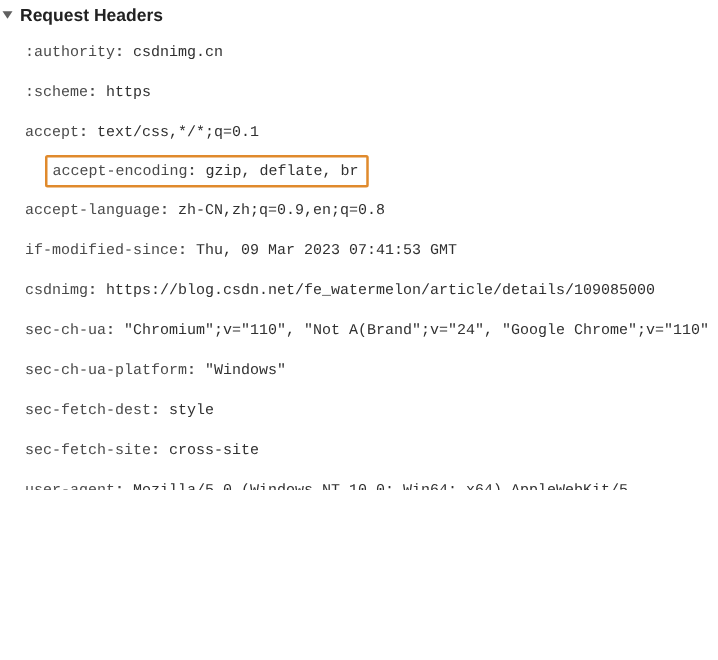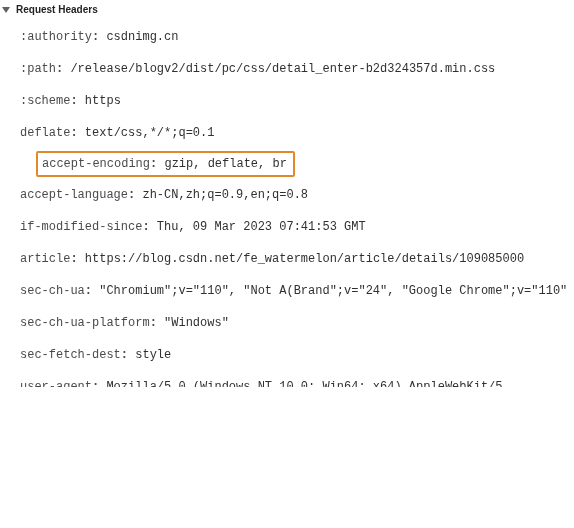--- a/index.html
+++ b/index.html
@@ -8,21 +8,21 @@
     padding: 0;
     font-family: Consolas, "Courier New", monospace;
     font-size: 12px;
     background: #ffffff;
     color: #303030;
     width: 574px;
   }
   .section-header {
     font-family: "Segoe UI", Tahoma, sans-serif;
     font-weight: 700;
-    font-size: 10px;
+    font-size: 14px;
     color: #222;
     padding: 4px 4px 6px 2px;
     display: flex;
     align-items: center;
     gap: 4px;
     cursor: pointer;
   }
   .tri {
     display: inline-block;
     width: 0; height: 0;
@@ -70,32 +70,28 @@
 </div>
 
 <div class="headers-list">
 
   <div class="row">
     <span class="key">:authority</span><span class="colon">:</span>
     <span class="val">csdnimg.cn</span>
   </div>
 
 
-  <div class="row">
-    <span class="key">:path</span><span class="colon">:</span>
-    <span class="val">/release/blogv2/dist/pc/css/detail_enter-b2d324357d.min.css</span>
-  </div>
 
   <div class="row">
     <span class="key">:scheme</span><span class="colon">:</span>
     <span class="val">https</span>
   </div>
 
   <div class="row">
-    <span class="key">deflate</span><span class="colon">:</span>
+    <span class="key">accept</span><span class="colon">:</span>
     <span class="val">text/css,*/*;q=0.1</span>
   </div>
 
   <div class="row" style="padding:2px 16px;">
     <span class="highlight-wrap">
       <span class="key">accept-encoding</span><span class="colon">:</span>
       <span class="val">gzip, deflate, br</span>
     </span>
   </div>
 
@@ -103,40 +99,44 @@
     <span class="key">accept-language</span><span class="colon">:</span>
     <span class="val">zh-CN,zh;q=0.9,en;q=0.8</span>
   </div>
 
   <div class="row">
     <span class="key">if-modified-since</span><span class="colon">:</span>
     <span class="val">Thu, 09 Mar 2023 07:41:53 GMT</span>
   </div>
 
   <div class="row">
-    <span class="key">article</span><span class="colon">:</span>
+    <span class="key">csdnimg</span><span class="colon">:</span>
     <span class="val">https://blog.csdn.net/fe_watermelon/article/details/109085000</span>
   </div>
 
   <div class="row">
     <span class="key">sec-ch-ua</span><span class="colon">:</span>
     <span class="val">"Chromium";v="110", "Not A(Brand";v="24", "Google Chrome";v="110"</span>
   </div>
 
 
   <div class="row">
     <span class="key">sec-ch-ua-platform</span><span class="colon">:</span>
     <span class="val">"Windows"</span>
   </div>
 
   <div class="row">
     <span class="key">sec-fetch-dest</span><span class="colon">:</span>
     <span class="val">style</span>
   </div>
 
 
+  <div class="row">
+    <span class="key">sec-fetch-site</span><span class="colon">:</span>
+    <span class="val">cross-site</span>
+  </div>
 
   <div class="row cut">
     <span class="key">user-agent</span><span class="colon">:</span>
     <span class="val">Mozilla/5.0 (Windows NT 10.0; Win64; x64) AppleWebKit/5</span>
   </div>
 
 </div>
 
 </body></html>

